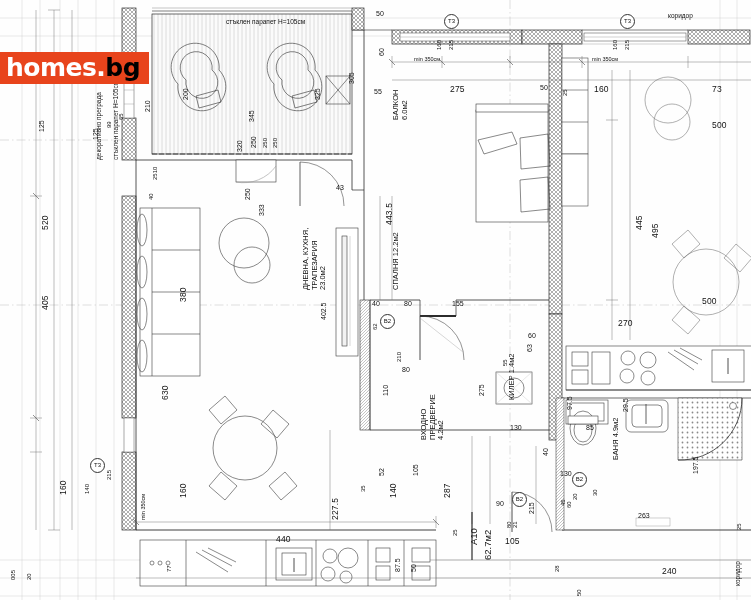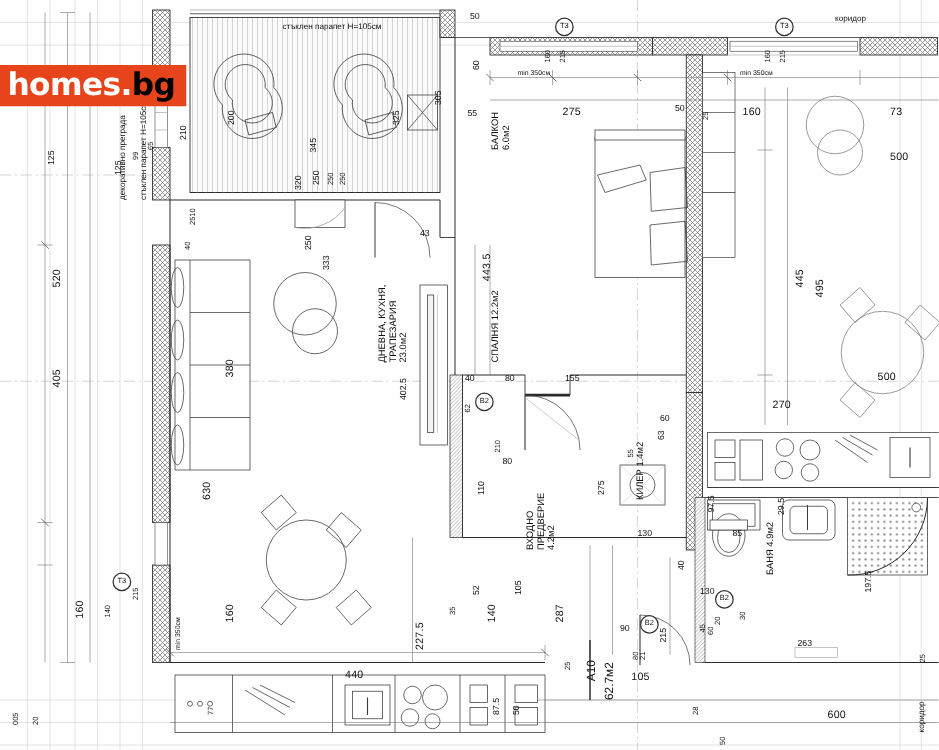--- a/index.html
+++ b/index.html
@@ -417,21 +417,21 @@
   <div class="lbl dim rot90" style="left:634px;top:230px">445</div>
   <div class="lbl dim rot90" style="left:650px;top:238px">495</div>
   <div class="lbl dim" style="left:702px;top:296px">500</div>
   <div class="lbl dim" style="left:618px;top:318px">270</div>
   <div class="lbl dim6 rot90" style="left:736px;top:530px">25</div>
 
   <div class="lbl dim" style="left:276px;top:534px">440</div>
   <div class="lbl dim rot90" style="left:330px;top:520px">227.5</div>
   <div class="lbl dim7 rot90" style="left:394px;top:572px">87.5</div>
   <div class="lbl dim7 rot90" style="left:410px;top:572px">50</div>
-  <div class="lbl dim" style="left:662px;top:566px">600</div>
+  <div class="lbl dim" style="left:662px;top:566px">240</div>
   <div class="lbl dim" style="left:505px;top:536px">105</div>
   <div class="lbl dim6 rot90" style="left:452px;top:536px">25</div>
   <div class="lbl dim6 rot90" style="left:576px;top:596px">50</div>
 
   <div class="lbl dim7 rot90" style="left:144px;top:112px">210</div>
   <div class="lbl dim7 rot90" style="left:182px;top:100px">200</div>
   <div class="lbl dim7 rot90" style="left:348px;top:84px">305</div>
   <div class="lbl dim7 rot90" style="left:248px;top:122px">345</div>
   <div class="lbl dim7 rot90" style="left:250px;top:148px">250</div>
   <div class="lbl dim7 rot90" style="left:236px;top:152px">320</div>

